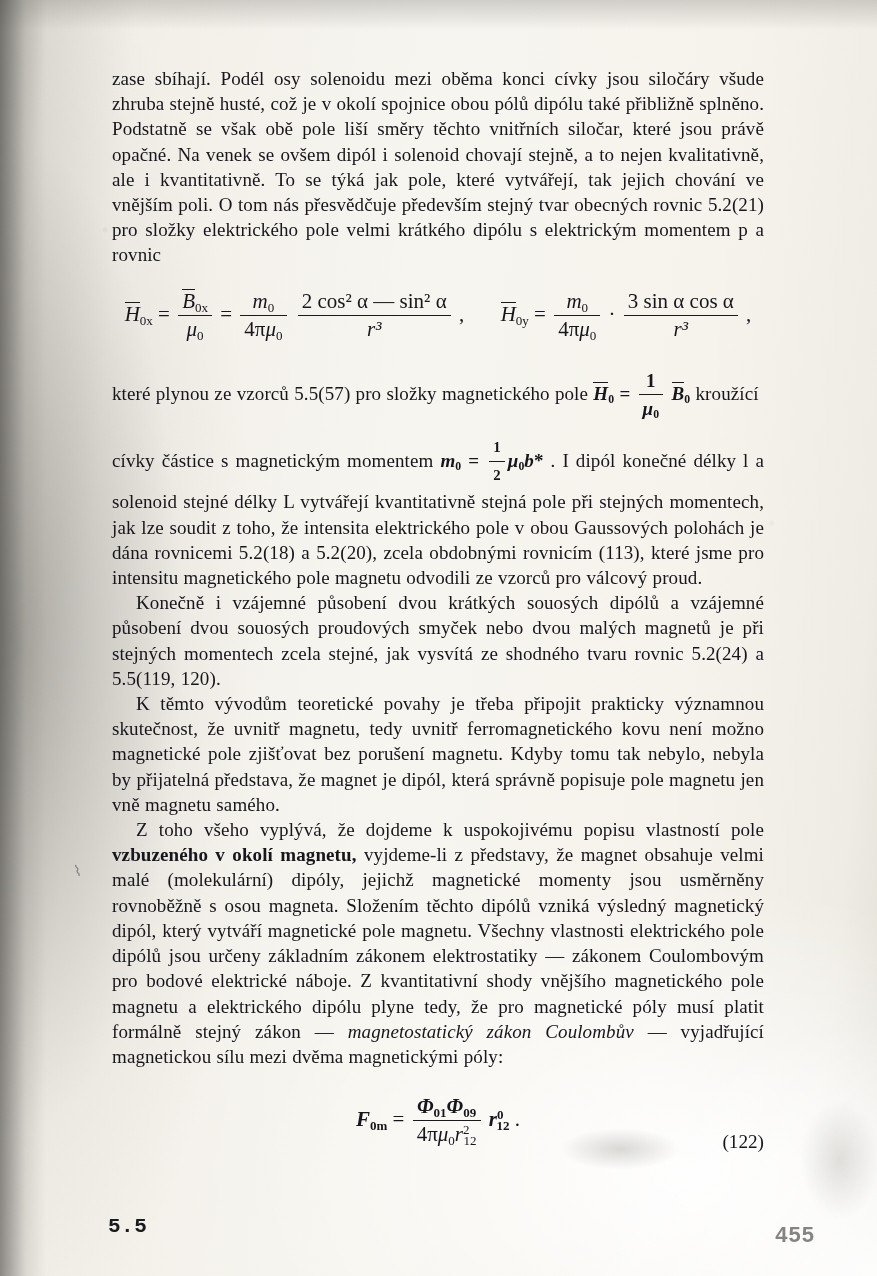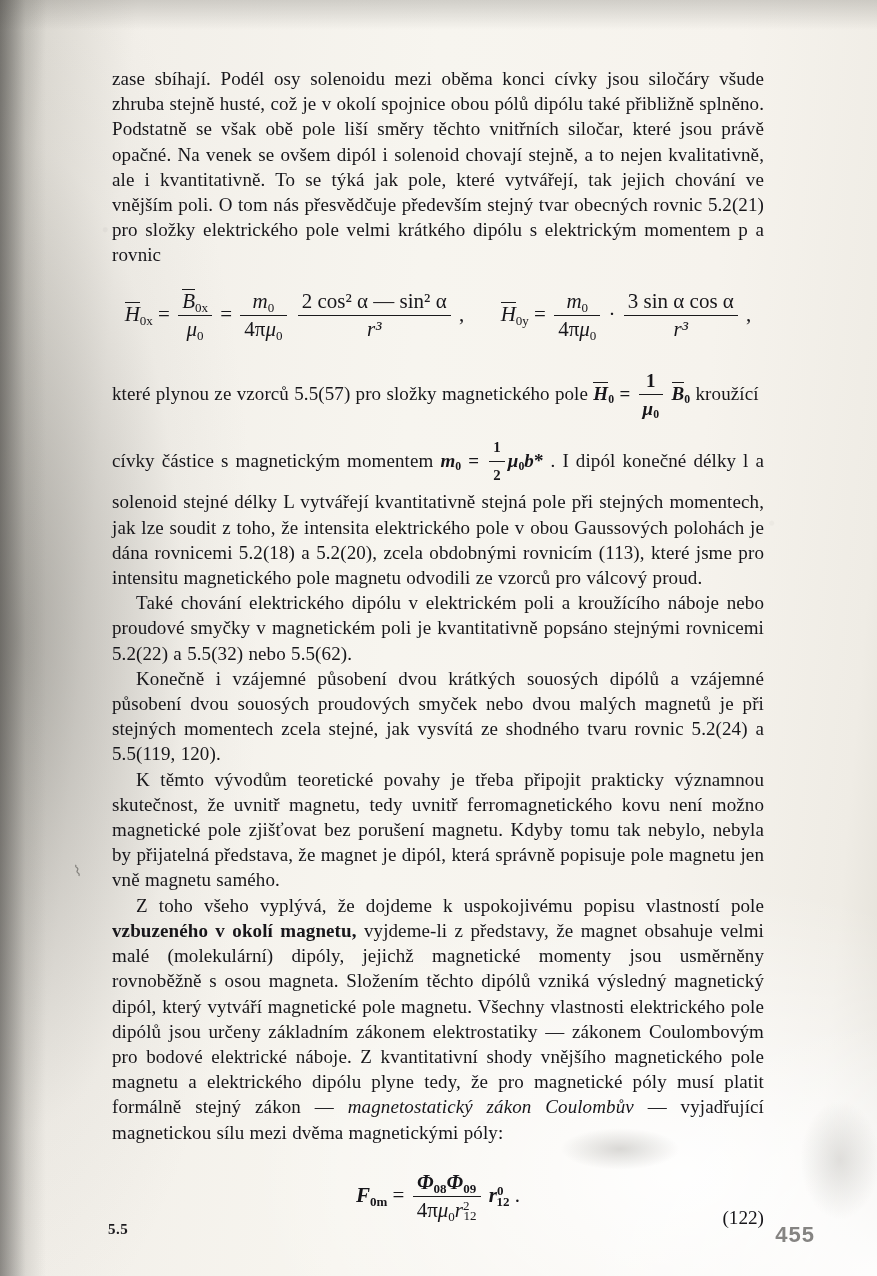--- a/index.html
+++ b/index.html
@@ -115,23 +115,23 @@
   .footer {
     position: absolute;
     left: 0; right: 0;
     bottom: 0;
     height: 90px;
   }
   .folio-left {
     position: absolute;
     left: 108px;
     bottom: 38px;
-    font-family: Liberation Serif, serif;
+    font-family: Liberation Mono, monospace;
     font-weight: bold;
-    font-size: 15px;
+    font-size: 21px;
     letter-spacing: .5px;
     color: #1b1a1e;
   }
   .folio-right {
     position: absolute;
     right: 62px;
     bottom: 28px;
     font-family: "Liberation Sans", sans-serif;
     font-weight: bold;
     font-size: 22px;
@@ -234,33 +234,32 @@
       <span class="mb">
         <span>m</span><sub>0</sub>
         <span class="up">=</span>
         <span class="frac" style="font-size:.78em;">
           <span class="num up">1</span>
           <span class="den up">2</span>
         </span><span>μ</span><sub>0</sub><span>b</span><span class="up">*</span>
       </span><span>. I dipól konečné délky l a solenoid stejné délky L vytvářejí kvantitativně stejná pole při stejných momentech, jak lze soudit z toho, že intensita elektrického pole v obou Gaussových polohách je dána rovnicemi 5.2(18) a 5.2(20), zcela obdobnými rovnicím (113), které jsme pro intensitu magnetického pole magnetu odvodili ze vzorců pro válcový proud.</span>
     </p>
 
-    <p class="body indent">Také chování elektrického dipólu v elektrickém poli a kroužícího náboje nebo proudové smyčky v magnetickém poli je kvantitativně popsáno stejnými rovnicemi 5.2(22) a 5.5(32) nebo 5.5(62).</p>
     <p class="body indent">Konečně i vzájemné působení dvou krátkých souosých dipólů a vzájemné působení dvou souosých proudových smyček nebo dvou malých magnetů je při stejných momentech zcela stejné, jak vysvítá ze shodného tvaru rovnic 5.2(24) a 5.5(119, 120).</p>
     <p class="body indent">K těmto vývodům teoretické povahy je třeba připojit prakticky významnou skutečnost, že uvnitř magnetu, tedy uvnitř ferromagnetického kovu není možno magnetické pole zjišťovat bez porušení magnetu. Kdyby tomu tak nebylo, nebyla by přijatelná představa, že magnet je dipól, která správně popisuje pole magnetu jen vně magnetu samého.</p>
 
     <p class="body indent">
       <span>Z toho všeho vyplývá, že dojdeme k uspokojivému popisu vlastností pole </span><b>vzbuzeného v okolí magnetu,</b><span> vyjdeme-li z představy, že magnet obsahuje velmi malé (molekulární) dipóly, jejichž magnetické momenty jsou usměrněny rovnoběžně s osou magneta. Složením těchto dipólů vzniká výsledný magnetický dipól, který vytváří magnetické pole magnetu. Všechny vlastnosti elektrického pole dipólů jsou určeny základním zákonem elektrostatiky — zákonem Coulombovým pro bodové elektrické náboje. Z kvantitativní shody vnějšího magnetického pole magnetu a elektrického dipólu plyne tedy, že pro magnetické póly musí platit formálně stejný zákon — </span><i>magnetostatický zákon Coulombův</i><span> — vyjadřující magnetickou sílu mezi dvěma magnetickými póly:</span>
     </p>
 
     <div class="display-eq" style="margin:26px 0 28px 0;">
       <span class="mb"><span>F</span><sub>0m</sub></span>
       <span class="up">=</span>
       <span class="frac">
-        <span class="num m" style="font-weight:bold;"><span>Φ</span><sub>08</sub><span>Φ</span><sub>09</sub></span>
+        <span class="num m" style="font-weight:bold;"><span>Φ</span><sub>01</sub><span>Φ</span><sub>09</sub></span>
         <span class="den"><span class="up">4π</span><span class="m">μ</span><sub>0</sub><span class="m">r</span><sup>2</sup><sub style="margin-left:-6px">12</sub></span>
       </span>
       <span class="mb"><span>r</span><sup>0</sup><sub style="margin-left:-7px">12</sub></span>
       <span class="up">.</span>
       <span class="eqnum">(122)</span>
     </div>
 
   </div>
 
   <div class="footer">

